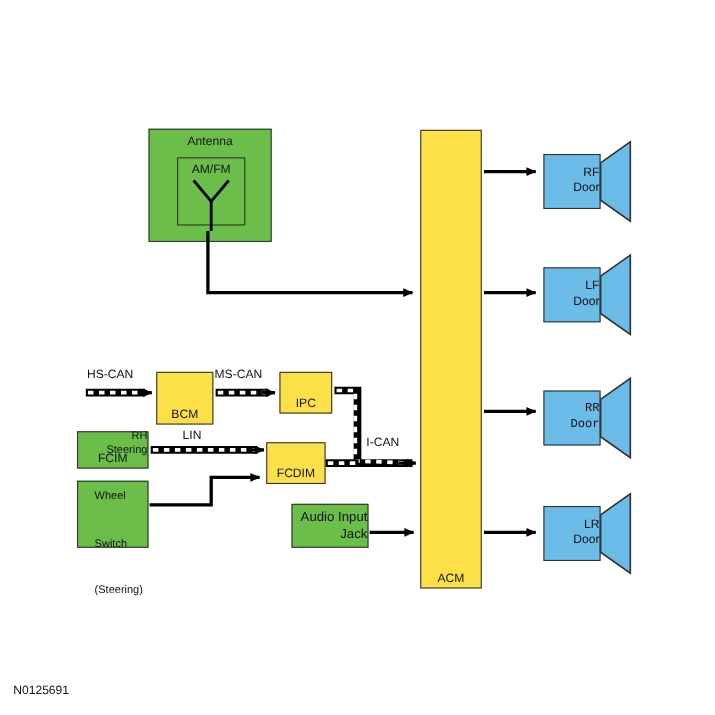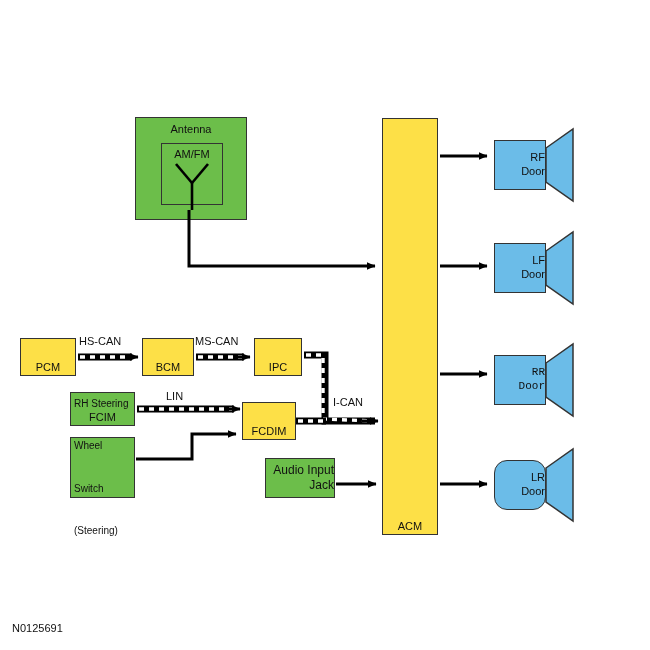--- a/index.html
+++ b/index.html
@@ -5,21 +5,21 @@
   html,body{margin:0;padding:0;}
   body{width:650px;height:650px;background:#ffffff;
        font-family:"Liberation Sans",sans-serif;overflow:hidden;position:relative;}
   #canvas{position:absolute;left:0;top:0;width:650px;height:650px;}
   .node{position:absolute;box-sizing:border-box;border:1.5px solid #333;
         display:flex;align-items:flex-end;justify-content:center;text-align:center;
         font-size:11px;color:#111;line-height:1.25;}
   .yellow{background:#fde047;}
   .green{background:#6cbe4a;}
   .blue{background:#6bbce8;}
-  .node.left-align{justify-content:flex-start;text-align:right;padding-left:3px;gap:30px;}
+  .node.left-align{justify-content:flex-start;text-align:right;padding-left:15px;gap:30px;}
   .lbl{position:absolute;font-size:11px;color:#111;white-space:nowrap;}
   .caption{position:absolute;font-size:11px;color:#111;}
   svg{position:absolute;left:0;top:0;width:650px;height:650px;
       pointer-events:none;overflow:visible;}
   .wire{stroke:#000;stroke-width:3;fill:none;}
   .bus{stroke:#000;stroke-width:7;fill:none;}
   .busdash{stroke:#fff;stroke-width:3.4;fill:none;stroke-dasharray:5 5;}
   .antline{stroke:#000;stroke-width:2.6;fill:none;}
 </style>
 </head>
@@ -31,24 +31,21 @@
     <span>Antenna</span>
   </div>
   <div class="node green" style="left:161px;top:143px;width:62px;height:62px;align-items:flex-start;padding-top:4px;">
     <span>AM/FM</span>
   </div>
 
   <div class="node yellow" style="left:382px;top:118px;width:56px;height:417px;">
     <span>ACM</span>
   </div>
 
-  <div class="node yellow" style="left:20px;top:338px;width:56px;height:38px;">
-    <span>PCM</span>
-  </div>
-  <div class="node yellow" style="left:142px;top:338px;width:52px;height:38px;">
+  <div class="node yellow" style="left:142px;top:338px;width:52px;height:48px;">
     <span>BCM</span>
   </div>
   <div class="node yellow" style="left:254px;top:338px;width:48px;height:38px;">
     <span>IPC</span>
   </div>
   <div class="node green" style="left:70px;top:392px;width:65px;height:34px;">
     <span>FCIM</span>
   </div>
   <div class="node yellow" style="left:242px;top:402px;width:54px;height:38px;">
     <span>FCDIM</span>
@@ -72,21 +69,21 @@
     <span>Door</span>
   </div>
   <div class="node blue" style="left:494px;top:243px;width:52px;height:50px;flex-direction:column;">
     <span>LF</span>
     <span>Door</span>
   </div>
   <div class="node blue" style="left:494px;top:355px;width:52px;height:50px;flex-direction:column;font-family:Liberation Mono, monospace;">
     <span>RR</span>
     <span>Door</span>
   </div>
-  <div class="node blue" style="left:494px;top:460px;width:52px;height:50px;flex-direction:column;border-radius:13px;">
+  <div class="node blue" style="left:494px;top:460px;width:52px;height:50px;flex-direction:column;">
     <span>LR</span>
     <span>Door</span>
   </div>
 
   <div class="lbl" style="left:79px;top:335px;">HS-CAN</div>
   <div class="lbl" style="left:195px;top:335px;">MS-CAN</div>
   <div class="lbl" style="left:166px;top:390px;">LIN</div>
   <div class="lbl" style="left:333px;top:396px;">I-CAN</div>
 
   <div class="caption" style="left:12px;top:622px;">N0125691</div>

